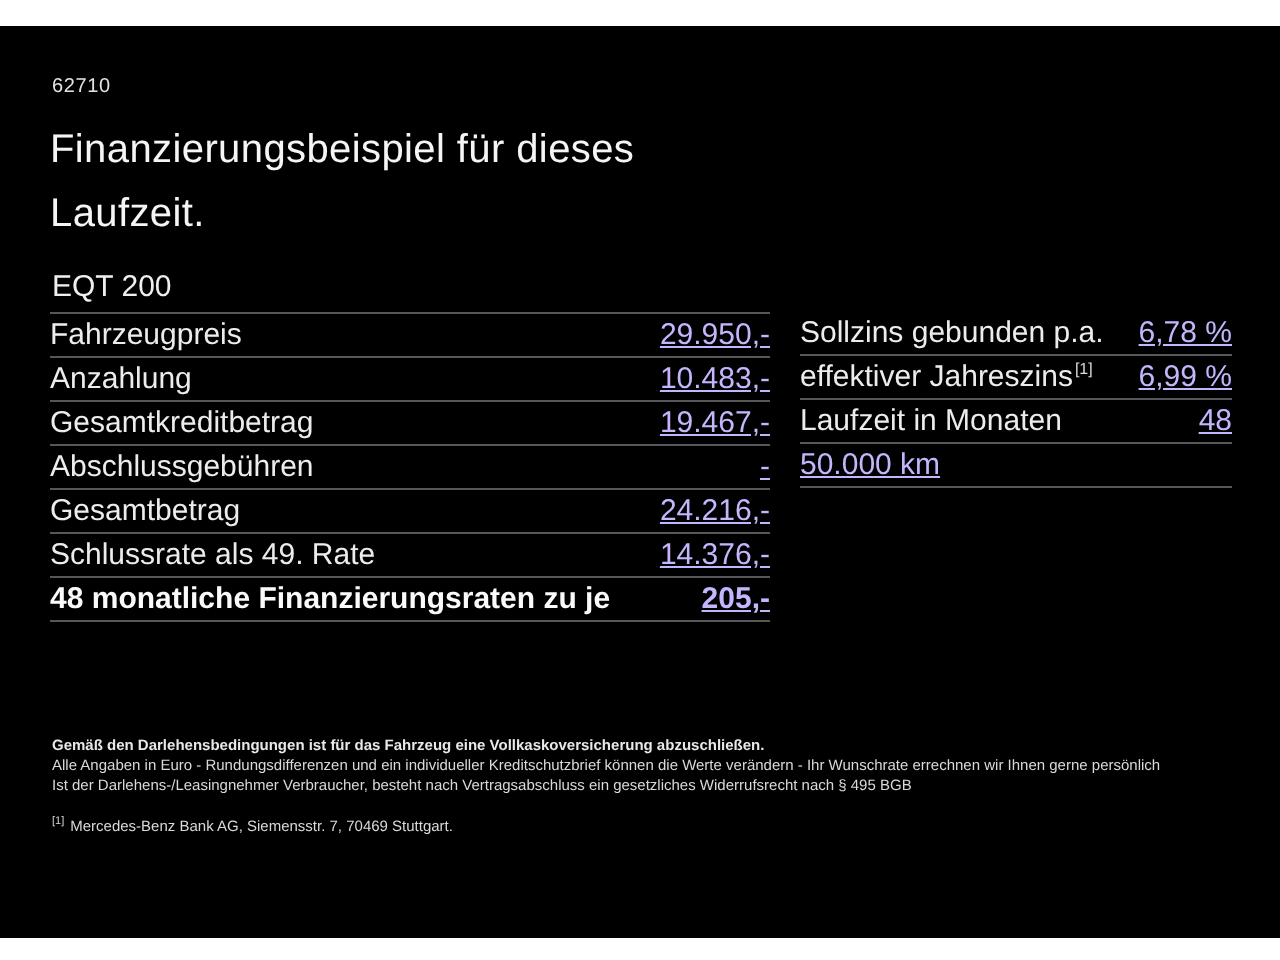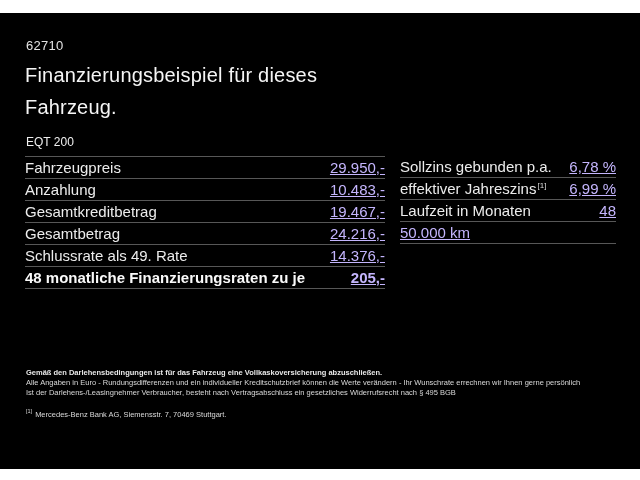--- a/index.html
+++ b/index.html
@@ -12,37 +12,37 @@
   }
   .frame{
     position:absolute;
     top:13px;left:0;
     width:640px;height:456px;
     background:#000000;
   }
   .code{
     position:absolute;
     top:25px;left:26px;
-    font-size:13px;
+    font-size:10px;
     color:#e3e3e3;
     letter-spacing:0.3px;
   }
   .title{
     position:absolute;
     top:46px;left:25px;
     font-size:20px;
     line-height:32px;
     font-weight:400;
     color:#f5f5f5;
     letter-spacing:0.2px;
   }
   .model{
     position:absolute;
     top:122px;left:26px;
-    font-size:12px;
+    font-size:15px;
     color:#efefef;
   }
   .ftable{
     position:absolute;
     top:143px;
   }
   .ftable.left{
     left:25px;
     width:360px;
     border-top:1px solid #575757;
@@ -83,37 +83,41 @@
 </style>
 </head>
 <body>
 
 <div class="frame">
 
   <div class="code">62710</div>
 
   <div class="title">
     <div>Finanzierungsbeispiel für dieses</div>
-    <div>Fahrzeug.</div>
+    <div>Laufzeit.</div>
   </div>
 
   <div class="model">EQT 200</div>
 
   <div class="ftable left">
     <div class="frow">
       <span class="flabel">Fahrzeugpreis</span>
       <span class="fvalue">29.950,-</span>
     </div>
     <div class="frow">
       <span class="flabel">Anzahlung</span>
       <span class="fvalue">10.483,-</span>
     </div>
     <div class="frow">
       <span class="flabel">Gesamtkreditbetrag</span>
       <span class="fvalue">19.467,-</span>
+    </div>
+    <div class="frow">
+      <span class="flabel">Abschlussgebühren</span>
+      <span class="fvalue">-</span>
     </div>
     <div class="frow">
       <span class="flabel">Gesamtbetrag</span>
       <span class="fvalue">24.216,-</span>
     </div>
     <div class="frow">
       <span class="flabel">Schlussrate als 49. Rate</span>
       <span class="fvalue">14.376,-</span>
     </div>
     <div class="frow bold">

